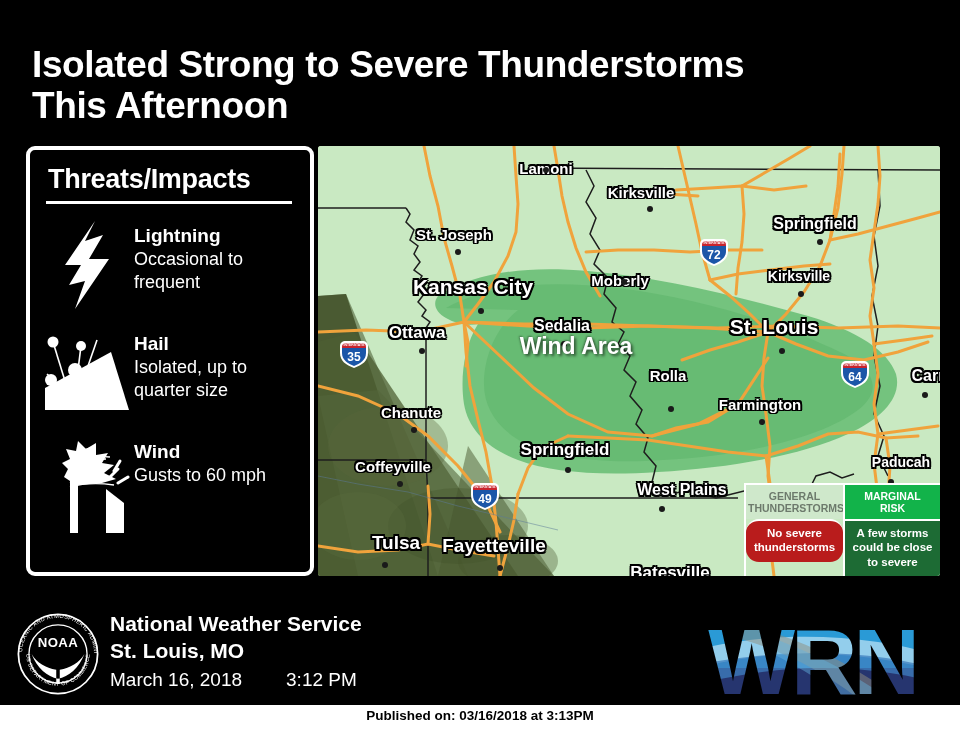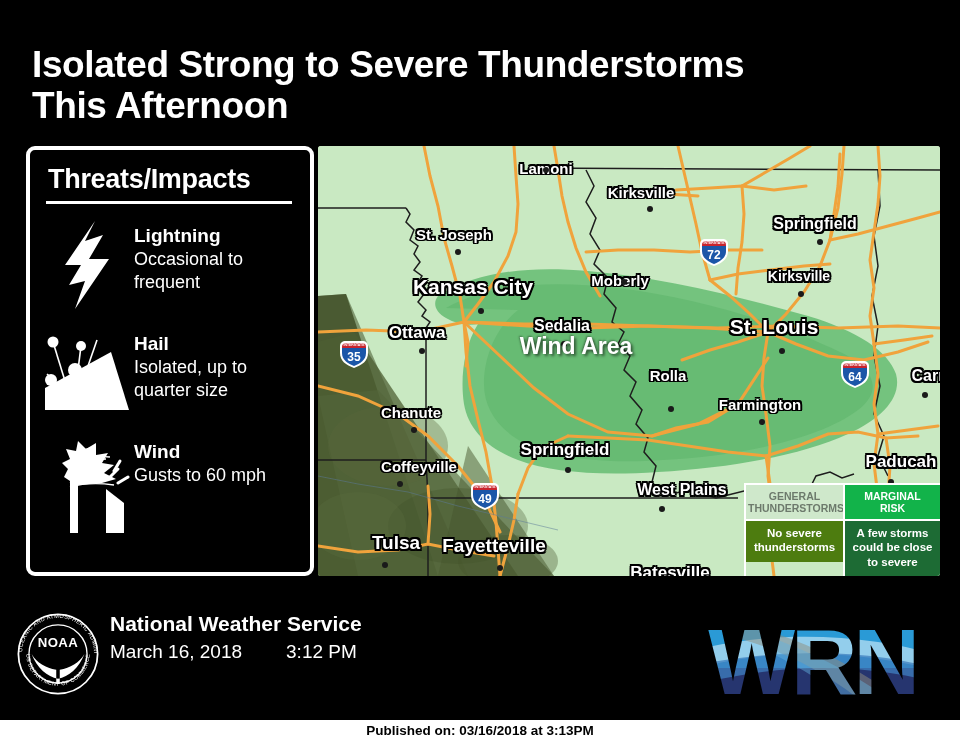--- a/index.html
+++ b/index.html
@@ -88,35 +88,35 @@
   .legend-head {
     font-size: 10.5px; font-weight: bold; text-align: center;
     padding: 5px 2px; line-height: 1.15;
   }
   .legend-body {
     font-size: 11.5px; font-weight: bold; text-align: center;
     padding: 5px 3px 7px; line-height: 1.25;
     border-top: 2px solid #fff;
   }
   .gen .legend-head { background: #cfe8cb; color: #6d7a6c; }
-  .gen .legend-body { background: #4d7c0f; color: #ffffff; }
+  .gen .legend-body { background: #b91c1c; color: #ffffff; border-radius: 13px; }
   .marg .legend-head { background: #12b34a; color: #ffffff; }
   .marg .legend-body { background: #1d6b34; color: #ffffff; }
 
   
   .footer { position: absolute; left: 0; top: 586px; width: 960px; height: 132px; background: #000; }
   .noaa-logo { position: absolute; left: 14px; top: 24px; width: 88px; height: 88px; }
   .agency { position: absolute; left: 110px; top: 24px; color: #fff; }
   .agency-name { font-size: 21px; font-weight: bold; line-height: 1.3; }
   .agency-office { font-size: 21px; font-weight: bold; line-height: 1.3; }
   .agency-when { margin-top: 4px; display: flex; gap: 44px; font-size: 19px; }
   .wrn-logo { position: absolute; left: 676px; top: 614px; width: 272px; height: 96px; }
 
   .published-bar {
-    position: absolute; left: 0; bottom: 0; width: 960px; height: 20px;
+    position: absolute; left: 0; bottom: 0; width: 960px; height: 35px;
     background: #fff; color: #000; font-size: 13.5px; font-weight: bold;
     text-align: center; line-height: 22px;
   }
 </style>
 </head>
 <body>
 
 <div id="page">
 
   <div class="title">
@@ -352,25 +352,25 @@
         <div class="city-label" style="left: 99px; top: 187px; font-size: 17px;">Ottawa</div>
         <div class="city-dot" style="left: 104px; top: 205px;"></div>
         <div class="city-label" style="left: 350px; top: 229px; font-size: 15px;">Rolla</div>
         <div class="city-dot" style="left: 353px; top: 263px;"></div>
         <div class="city-label" style="left: 442px; top: 258px; font-size: 15px;">Farmington</div>
         <div class="city-dot" style="left: 444px; top: 276px;"></div>
         <div class="city-label" style="left: 614px; top: 230px; font-size: 16px;">Carm</div>
         <div class="city-dot" style="left: 607px; top: 249px;"></div>
         <div class="city-label" style="left: 93px; top: 266px; font-size: 15px;">Chanute</div>
         <div class="city-dot" style="left: 96px; top: 284px;"></div>
-        <div class="city-label" style="left: 93px; top: 320px; font-size: 15px; padding-left: 16px;">Coffeyville</div>
+        <div class="city-label" style="left: 67px; top: 320px; font-size: 15px; padding-left: 16px;">Coffeyville</div>
         <div class="city-dot" style="left: 82px; top: 338px;"></div>
         <div class="city-label" style="left: 247px; top: 304px; font-size: 17px;">Springfield</div>
         <div class="city-dot" style="left: 250px; top: 324px;"></div>
-        <div class="city-label" style="left: 570px; top: 316px; font-size: 17px; padding-left: 26px;">Paducah</div>
+        <div class="city-label" style="left: 570px; top: 316px; font-size: 14px; padding-left: 26px;">Paducah</div>
         <div class="city-dot" style="left: 573px; top: 336px;"></div>
         <div class="city-label" style="left: 342px; top: 344px; font-size: 16px; padding-left: 44px;">West Plains</div>
         <div class="city-dot" style="left: 344px; top: 363px;"></div>
         <div class="city-label" style="left: 78px; top: 397px; font-size: 19px;">Tulsa</div>
         <div class="city-dot" style="left: 67px; top: 419px;"></div>
         <div class="city-label" style="left: 176px; top: 400px; font-size: 19px;">Fayetteville</div>
         <div class="city-dot" style="left: 182px; top: 422px;"></div>
         <div class="city-label" style="left: 352px; top: 427px; font-size: 17px;">Batesville</div>
       </div>
 
@@ -457,20 +457,21 @@
         <path d="M20,50 C26,66 38,76 50,78 C62,76 74,66 80,50
                  C74,60 64,66 52,68 L52,84 L48,84 L48,68
                  C36,66 26,60 20,50 Z" fill="#ffffff"></path>
         <path d="M22,48 C30,60 40,64 50,66 C60,64 70,60 78,48
                  C70,56 60,60 50,60 C40,60 30,56 22,48 Z" fill="#000000" opacity="0.85"></path>
       </svg>
     </div>
 
     <div class="agency">
       <div class="agency-name">National Weather Service</div>
+      <div class="agency-office">St. Louis, MO</div>
       <div class="agency-when">
         <span>March 16, 2018</span>
         <span>3:12 PM</span>
       </div>
     </div>
   </div>
 
   <div class="wrn-logo"><svg width="272" height="96" viewBox="0 0 272 96" aria-hidden="true">
         <defs>
           <clipPath id="wrnTextClip">

